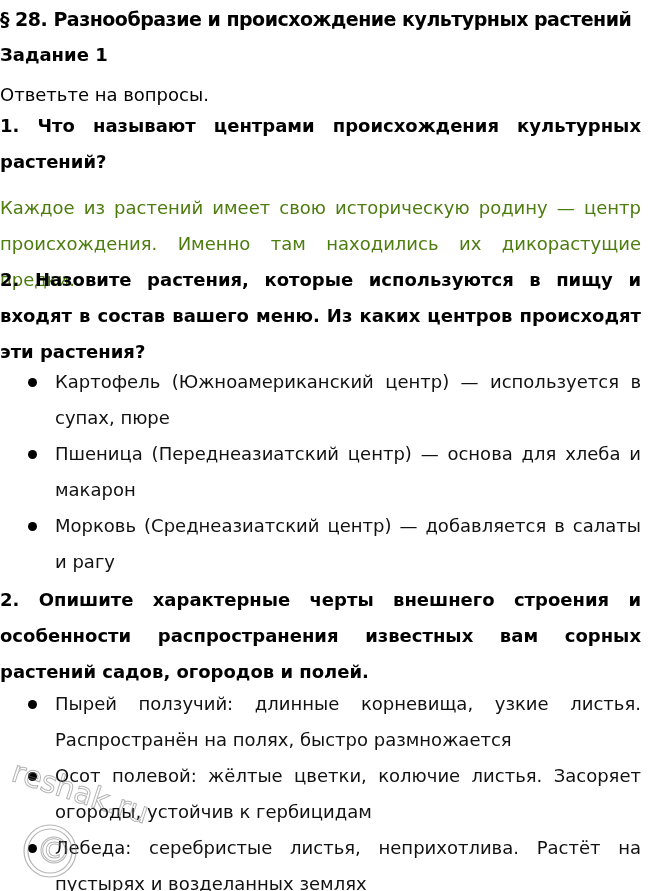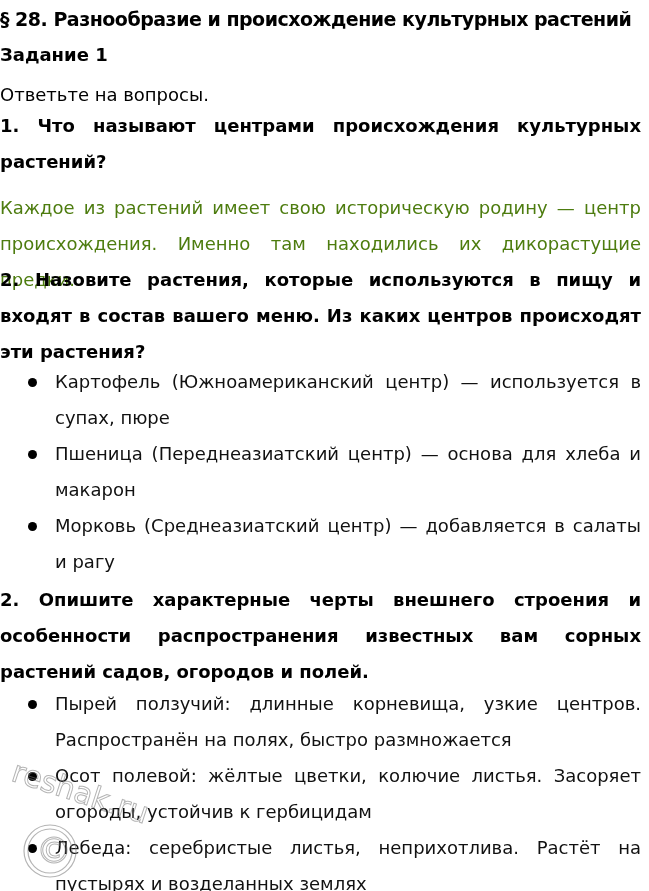--- a/index.html
+++ b/index.html
@@ -66,21 +66,21 @@
 
   <div class="q" style="top:262px;">2. Назовите растения, которые используются в пищу и входят в состав вашего меню. Из каких центров происходят эти растения?</div>
   <ul class="bullets" style="top:364px;">
     <li><span class="dot"></span><span>Картофель (Южноамериканский центр) — используется в супах, пюре</span></li>
     <li><span class="dot"></span><span>Пшеница (Переднеазиатский центр) — основа для хлеба и макарон</span></li>
     <li><span class="dot"></span><span>Морковь (Среднеазиатский центр) — добавляется в салаты и рагу</span></li>
   </ul>
 
   <div class="q" style="top:582px;">2. Опишите характерные черты внешнего строения и особенности распространения известных вам сорных растений садов, огородов и полей.</div>
   <ul class="bullets" style="top:686px;">
-    <li><span class="dot"></span><span>Пырей ползучий: длинные корневища, узкие центров. Распространён на полях, быстро размножается</span></li>
+    <li><span class="dot"></span><span>Пырей ползучий: длинные корневища, узкие листья. Распространён на полях, быстро размножается</span></li>
     <li><span class="dot"></span><span>Осот полевой: жёлтые цветки, колючие листья. Засоряет огороды, устойчив к гербицидам</span></li>
     <li><span class="dot"></span><span>Лебеда: серебристые листья, неприхотлива. Растёт на пустырях и возделанных землях</span></li>
   </ul>
 
   <svg class="watermark" viewBox="0 0 170 136">
     <g fill="none" stroke="#777" stroke-width="1.2">
       <text x="6" y="42" font-family="DejaVu Sans, sans-serif" font-size="30" transform="rotate(18 60 40)" fill="none" stroke="#777" stroke-width="1">reshak.ru</text>
       <circle cx="48" cy="96" r="26"></circle>
       <circle cx="48" cy="96" r="22"></circle>
       <text x="34" y="108" font-family="DejaVu Sans, sans-serif" font-size="36" fill="none" stroke="#777" stroke-width="1">©</text>

